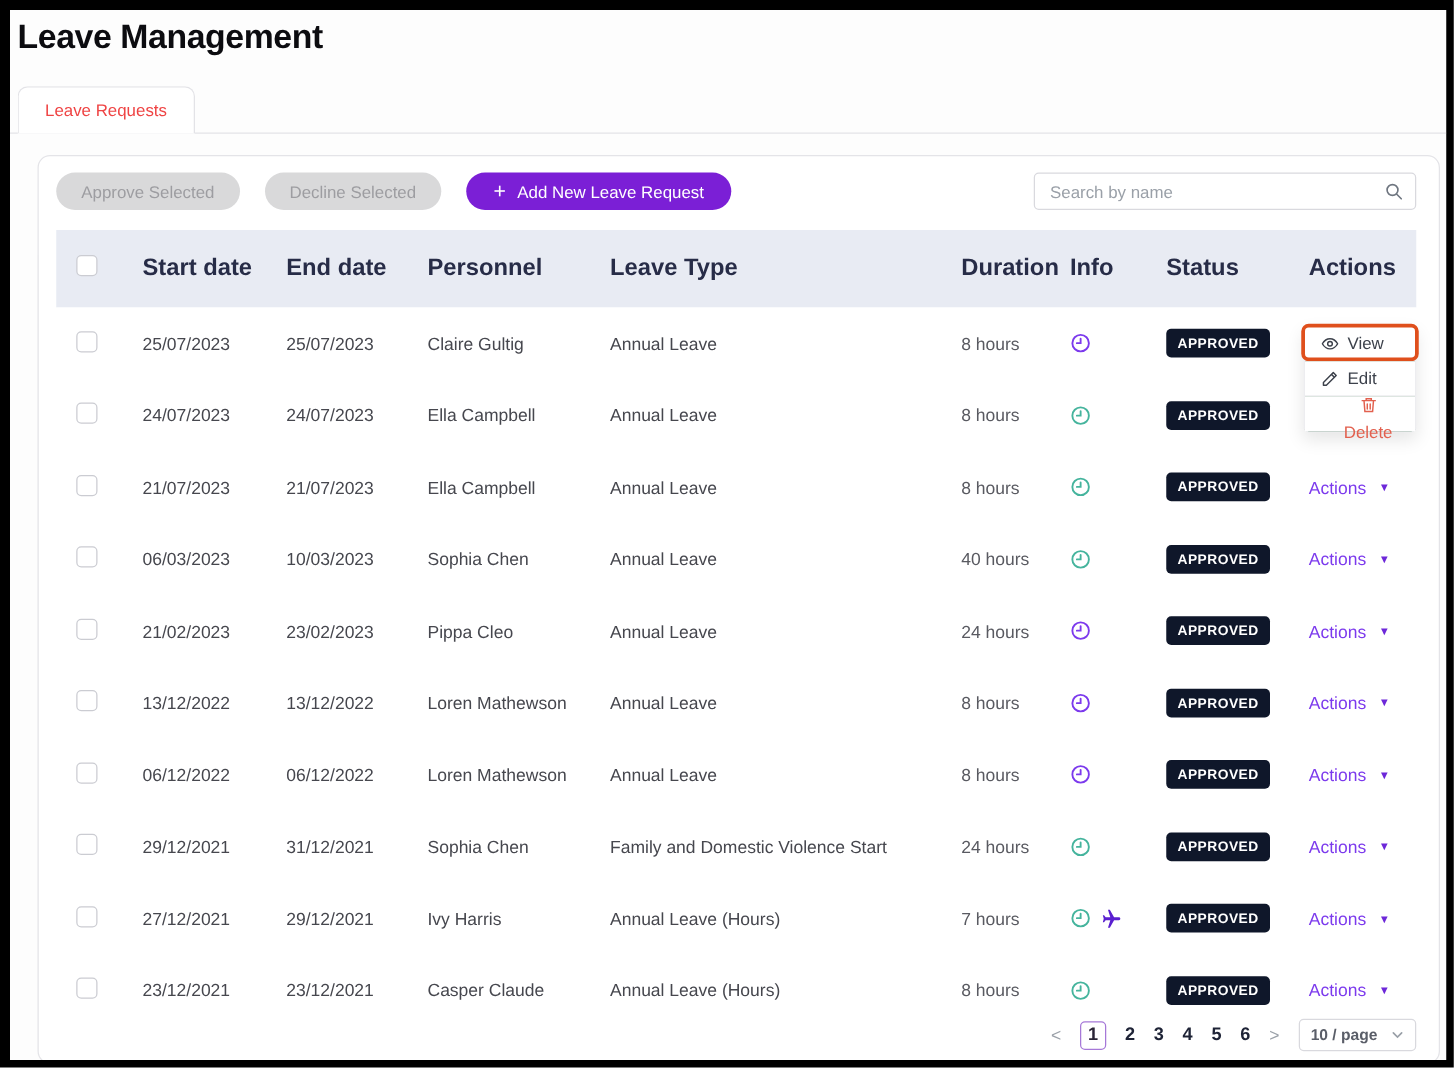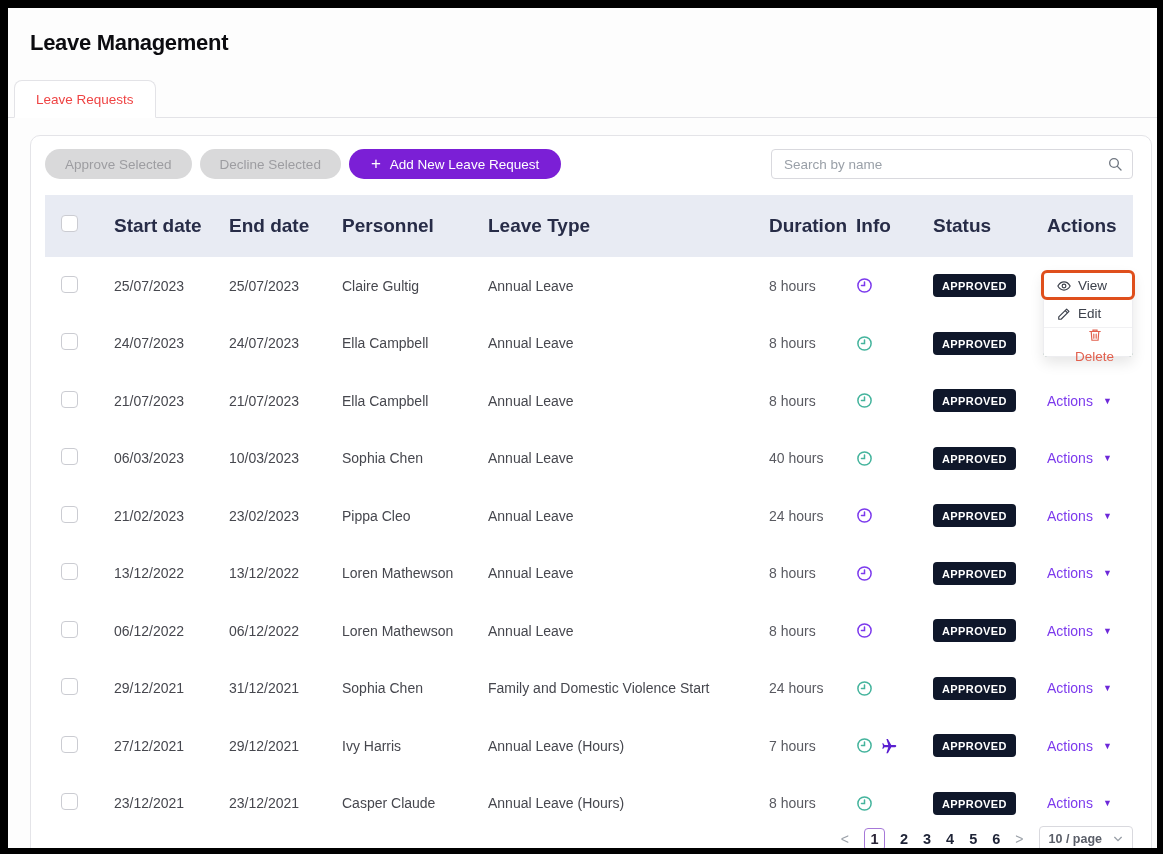--- a/index.html
+++ b/index.html
@@ -3,37 +3,37 @@
 <meta charset="utf-8">
 <style>
   * { box-sizing: border-box; }
   html,body { margin:0; padding:0; }
   body {
     width:1163px; height:854px;
     border:solid #000; border-width:8px 6px 6px 8px;
     background:#fdfdfd; overflow:hidden; position:relative;
     font-family:"Liberation Sans", sans-serif;
   }
-  .page-title { margin:16px; padding:6px 0 0 6px; font-size:22px; font-weight:700; color:#0c0c10; letter-spacing:-.3px; }
+  .page-title { margin:0; padding:6px 0 0 6px; font-size:27px; font-weight:700; color:#0c0c10; letter-spacing:-.3px; }
   .tabstrip { margin-top:23px; padding-left:6px; border-bottom:1px solid #e3e3e7; }
   .tab {
     display:inline-block; position:relative; top:1px; background:#fff;
     border:1px solid #e3e3e7; border-bottom:1px solid #fff; border-radius:8px 8px 0 0;
     padding:11px 21px 10px; font-size:13.5px; color:#ef4444; cursor:pointer;
   }
   .card {
     margin:17px 5px 0 22px; width:1122px; height:727px;
     border:1px solid #e4e4e8; border-radius:10px; background:#fff; position:relative;
   }
-  .toolbar { display:flex; align-items:center; padding:13px 18px 0 14px; gap:8px; }
+  .toolbar { display:flex; align-items:center; padding:13px 18px 0 14px; gap:20px; }
   .btn { height:30px; border-radius:16px; border:none; font-size:13.5px; padding:0 20px; cursor:pointer; font-family:inherit; }
   .btn-gray { background:#d9d9da; color:#9d9da1; }
   .btn-purple { background:#7b1fd6; color:#fff; display:flex; align-items:center; gap:9px; font-weight:500; padding:0 22px; }
   .plus { font-size:17px; font-weight:400; line-height:1; margin-top:-2px; }
-  .search { margin-left:auto; position:relative; width:362px; height:30px; }
+  .search { margin-left:auto; position:relative; width:306px; height:30px; }
   .search input { width:100%; height:100%; border:1px solid #d9d9de; border-radius:4px; padding:0 34px 0 12px; font-size:13.5px; color:#333; font-family:inherit; outline:none; }
   .search input::placeholder { color:#9aa0a8; }
   .search .search-ic { position:absolute; right:10px; top:7px; width:16px; height:16px; color:#6f7680; }
 
   .tablewrap { margin:16px 18px 0 14px; }
   .grid-row { display:grid; grid-template-columns:69px 115px 113px 146px 281px 87px 77px 114px 1fr; align-items:center; }
   .thead { height:62px; background:#e8ebf3; color:#272c47; font-weight:700; font-size:19px; }
   .trow { height:57.5px; font-size:14px; color:#46474e; background:#fff; }
   .cell-duration { color:#595a61; }
   .checkbox { display:inline-block; width:17px; height:17px; border:1.5px solid #cbccd2; border-radius:4px; background:#fff; margin-left:16px; cursor:pointer; }

